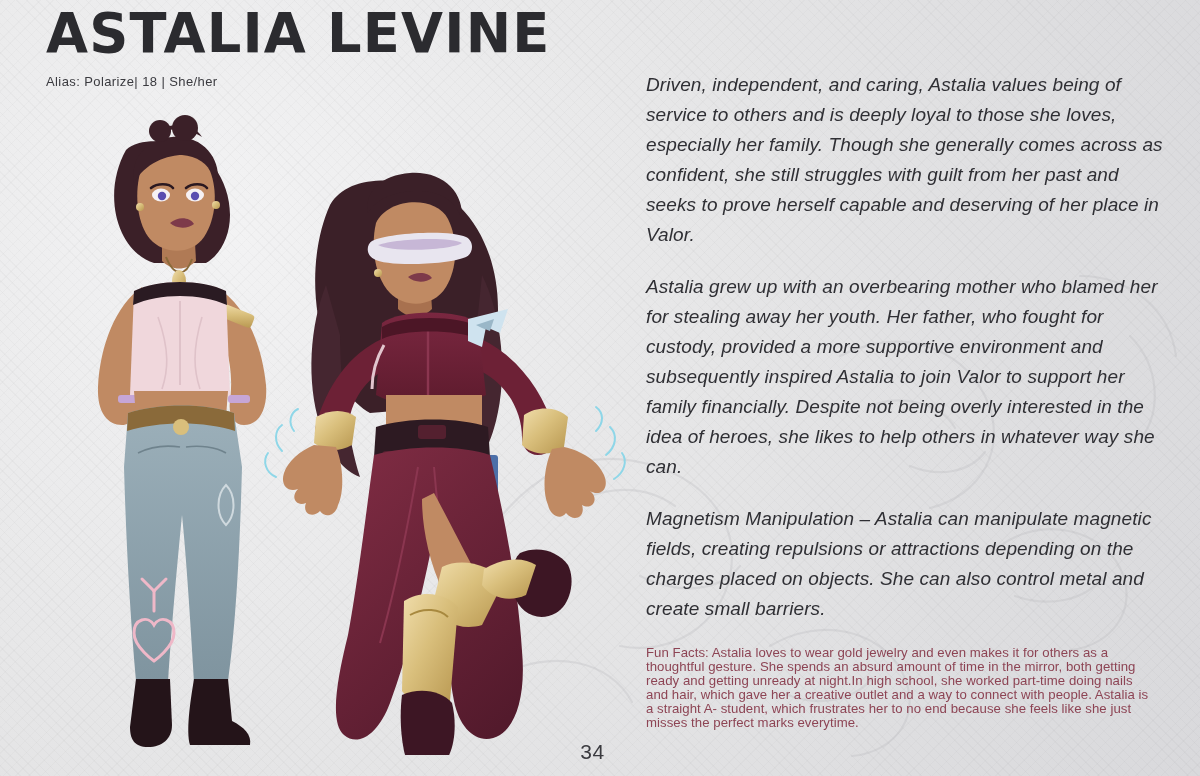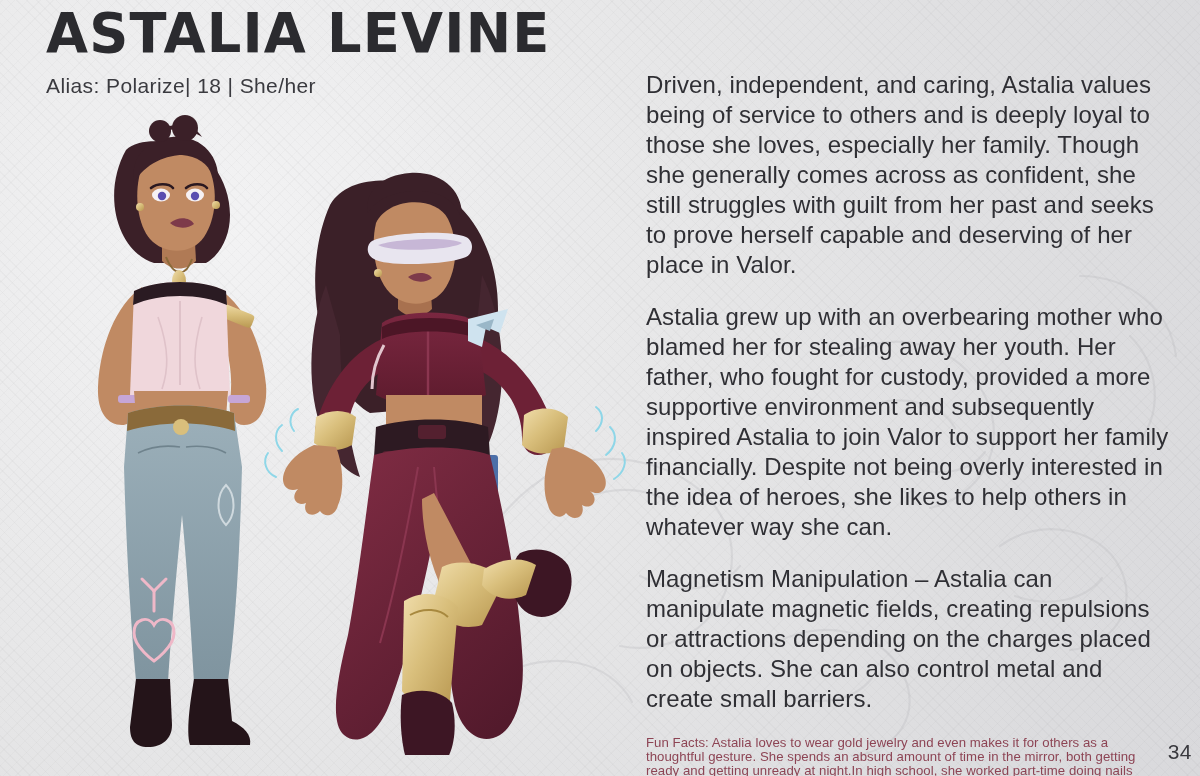--- a/index.html
+++ b/index.html
@@ -44,62 +44,63 @@
     font-size: 46px;
     letter-spacing: 1px;
     color: #2b2b2f;
     line-height: 1.0;
     transform: scaleX(1.18) scaleY(1.18);
     transform-origin: left top;
     font-stretch: expanded;
   }
   #alias-line {
     margin-top: 22px;
-    font-size: 21px;
+    font-size: 13px;
     color: #3a3a3f;
     letter-spacing: 0.4px;
     font-family: "Liberation Sans", sans-serif;
   }
 
   
   #artwork {
     position: absolute;
     left: 30px; top: 95px;
     width: 620px; height: 660px;
   }
   #art-svg { width: 100%; height: 100%; display: block; }
 
   
   #text-col {
     position: absolute;
     left: 646px; top: 70px;
     width: 525px;
   }
   .body-para {
-    font-size: 24px;
+    font-size: 19px;
     line-height: 30px;
     color: #2f2f34;
     letter-spacing: 0.1px;
     margin-bottom: 22px;
+    font-style: italic;
   }
   #fun-facts {
     margin-top: 8px;
     font-size: 13.2px;
     line-height: 14px;
     color: #8d4454;
     letter-spacing: 0.05px;
     width: 505px;
   }
 
   
   #page-number {
     position: absolute;
-    left: 0; right: 8px;
+    left: 0; right: 15px;
     bottom: 12px;
-    text-align: right;
+    text-align: center;
     font-size: 21px;
     color: #3a3a3f;
     font-family: "Liberation Sans", sans-serif;
     letter-spacing: 0.5px;
   }
 </style>
 </head>
 <body>
 
 <div id="page">

